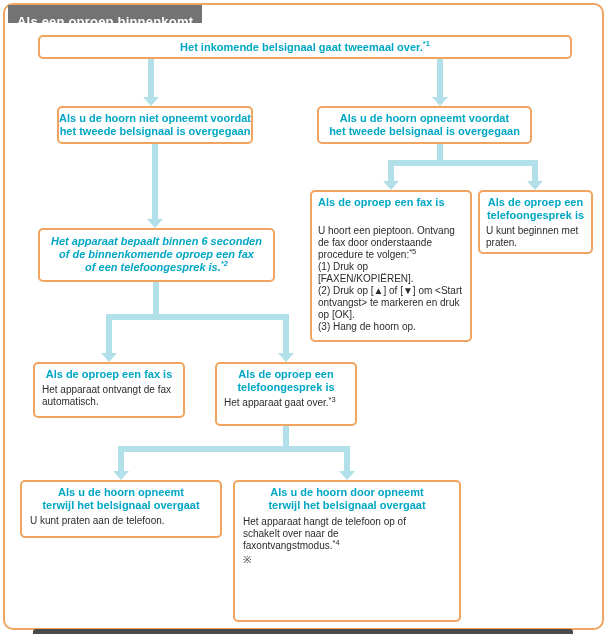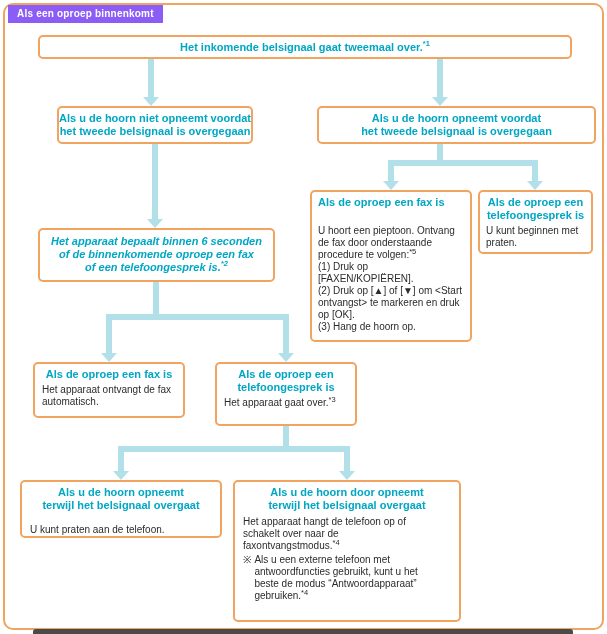--- a/index.html
+++ b/index.html
@@ -1,22 +1,22 @@
 <!DOCTYPE html>
 <html><head>
 <meta charset="utf-8">
 <style>
   * { margin:0; padding:0; box-sizing:border-box; }
   html,body { background:#ffffff; }
   body { font-family:"Liberation Sans", sans-serif; color:#2b2b2b; }
   .canvas { position:relative; width:607px; height:634px; background:#ffffff; overflow:hidden; }
   .frame { position:absolute; left:3px; top:3px; width:601px; height:627px;
            border:2px solid #f0a45f; border-radius:10px; background:#ffffff; }
-  .badge { position:absolute; left:8px; top:5px; height:18px; padding:0 9px;
-           background:#8b5cf6; color:#ffffff; font-size:10px; font-weight:bold;
+  .badge { position:absolute; left:8px; top:5px; height:18px; padding:8px 9px;
+           background:#737373; color:#ffffff; font-size:13px; font-weight:bold;
            line-height:18px; letter-spacing:.2px; }
   .box { position:absolute; border:2px solid #f0a45f; border-radius:5px; background:#ffffff; }
   .ht { color:#00a7c4; font-weight:bold; font-size:11px; line-height:13px; text-align:center; }
   .ht.left { text-align:left; }
   .bt { color:#2b2b2b; font-size:10px; line-height:12px; text-align:left; }
   sup.s { font-size:7.5px; vertical-align:super; line-height:0; }
   .stem { position:absolute; background:#b2e0e9; }
   .hbar { position:absolute; background:#b2e0e9; }
   .tri  { position:absolute; width:0; height:0;
           border-left:8px solid transparent; border-right:8px solid transparent;
@@ -42,21 +42,21 @@
   <div class="stem" style="left:148px;top:59px;width:6px;height:38px;"></div>
   <div class="tri" style="left:143px;top:97px;"></div>
   <div class="stem" style="left:437px;top:59px;width:6px;height:38px;"></div>
   <div class="tri" style="left:432px;top:97px;"></div>
 
   <div class="box pad-t4" style="left:57px;top:106px;width:196px;height:38px;">
     <div class="ht">Als u de hoorn niet opneemt voordat</div>
     <div class="ht">het tweede belsignaal is overgegaan</div>
   </div>
 
-  <div class="box pad-t4" style="left:317px;top:106px;width:279px;height:38px;">
+  <div class="box pad-t4" style="left:317px;top:106px;width:215px;height:38px;">
     <div class="ht">Als u de hoorn opneemt voordat</div>
     <div class="ht">het tweede belsignaal is overgegaan</div>
   </div>
 
   <div class="stem" style="left:152px;top:144px;width:6px;height:75px;"></div>
   <div class="tri" style="left:147px;top:219px;"></div>
 
   <div class="stem" style="left:437px;top:144px;width:6px;height:22px;"></div>
   <div class="hbar" style="left:388px;top:160px;width:150px;height:6px;"></div>
   <div class="stem" style="left:388px;top:166px;width:6px;height:15px;"></div>
@@ -105,28 +105,27 @@
   <div class="stem" style="left:283px;top:426px;width:6px;height:26px;"></div>
   <div class="hbar" style="left:118px;top:446px;width:232px;height:6px;"></div>
   <div class="stem" style="left:118px;top:452px;width:6px;height:19px;"></div>
   <div class="tri" style="left:113px;top:471px;"></div>
   <div class="stem" style="left:344px;top:452px;width:6px;height:19px;"></div>
   <div class="tri" style="left:339px;top:471px;"></div>
 
   <div class="box" style="left:20px;top:480px;width:202px;height:58px;padding:4px 8px;">
     <div class="ht">Als u de hoorn opneemt</div>
     <div class="ht">terwijl het belsignaal overgaat</div>
-    <div class="bt" style="margin-top:12px;">U kunt praten aan de telefoon.</div>
+    <div class="bt" style="margin-top:3px;">U kunt praten aan de telefoon.</div>
   </div>
 
   <div class="box" style="left:233px;top:480px;width:228px;height:142px;padding:4px 8px;">
     <div class="ht">Als u de hoorn door opneemt</div>
     <div class="ht">terwijl het belsignaal overgaat</div>
     <div class="bt" style="margin-top:4px;max-width:172px;"><span>Het apparaat hangt de telefoon op of schakelt over naar de faxontvangstmodus.</span><sup class="s">*4</sup></div>
     <div class="note-row">
       <span class="bt">※</span>
-      <div class="bt" style="max-width:180px;"><span>Als u een externe telefoon met antwoordfuncties gebruikt, kunt u het beste de modus “Antwoordapparaat” gebruiken.</span><sup class="s">*4</sup></div>
     </div>
   </div>
 
   <div class="dark-edge"></div>
 
 </div>
 
 </body></html>

